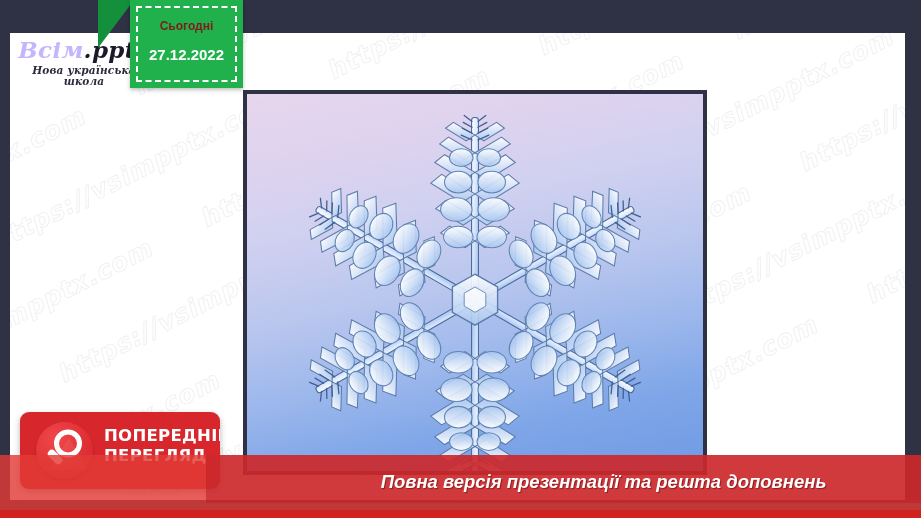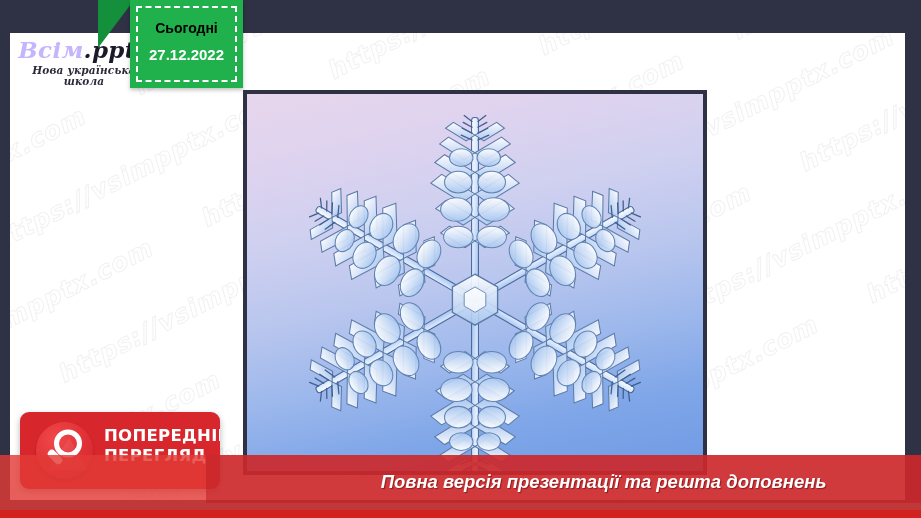--- a/index.html
+++ b/index.html
@@ -69,23 +69,23 @@
     position:absolute;left:130px;top:0;width:113px;height:88px;
     background:#21b14c;
     box-shadow:0 2px 4px rgba(0,0,0,.25);
   }
   .ribbon:after{
     content:"";position:absolute;left:6px;top:6px;right:6px;bottom:6px;
     border:2px dashed #ffffff;
   }
   .ribbon .rtxt{
     position:absolute;left:0;right:0;top:18px;
-    text-align:center;color:#000000;
-    font-family:"Liberation Sans", sans-serif;
-    font-size:14px;font-weight:700;line-height:1.45;
+    text-align:center;color:#7f1d1d;
+    font-family:"Liberation Sans", sans-serif;
+    font-size:12px;font-weight:700;line-height:1.45;
   }
   .ribbon .rdate{
     position:absolute;left:0;right:0;top:44px;
     text-align:center;color:#fff;
     font-family:"Liberation Sans", sans-serif;
     font-size:15px;font-weight:700;line-height:1.45;
   }
 
   
   .titlebar{

